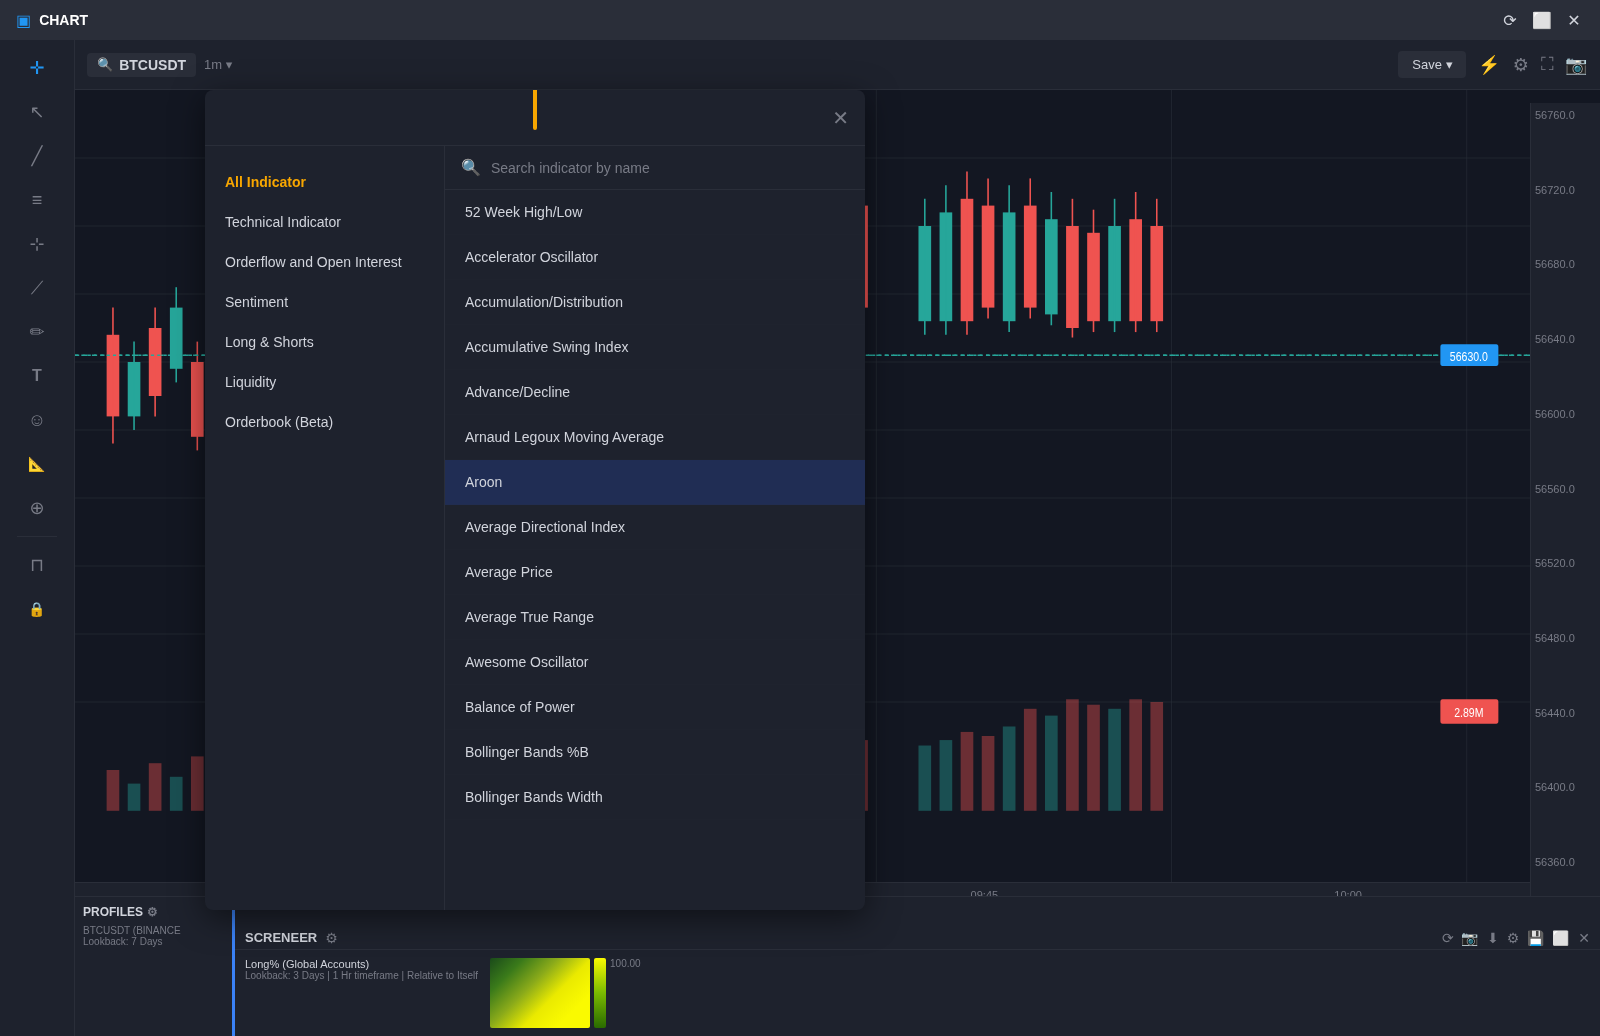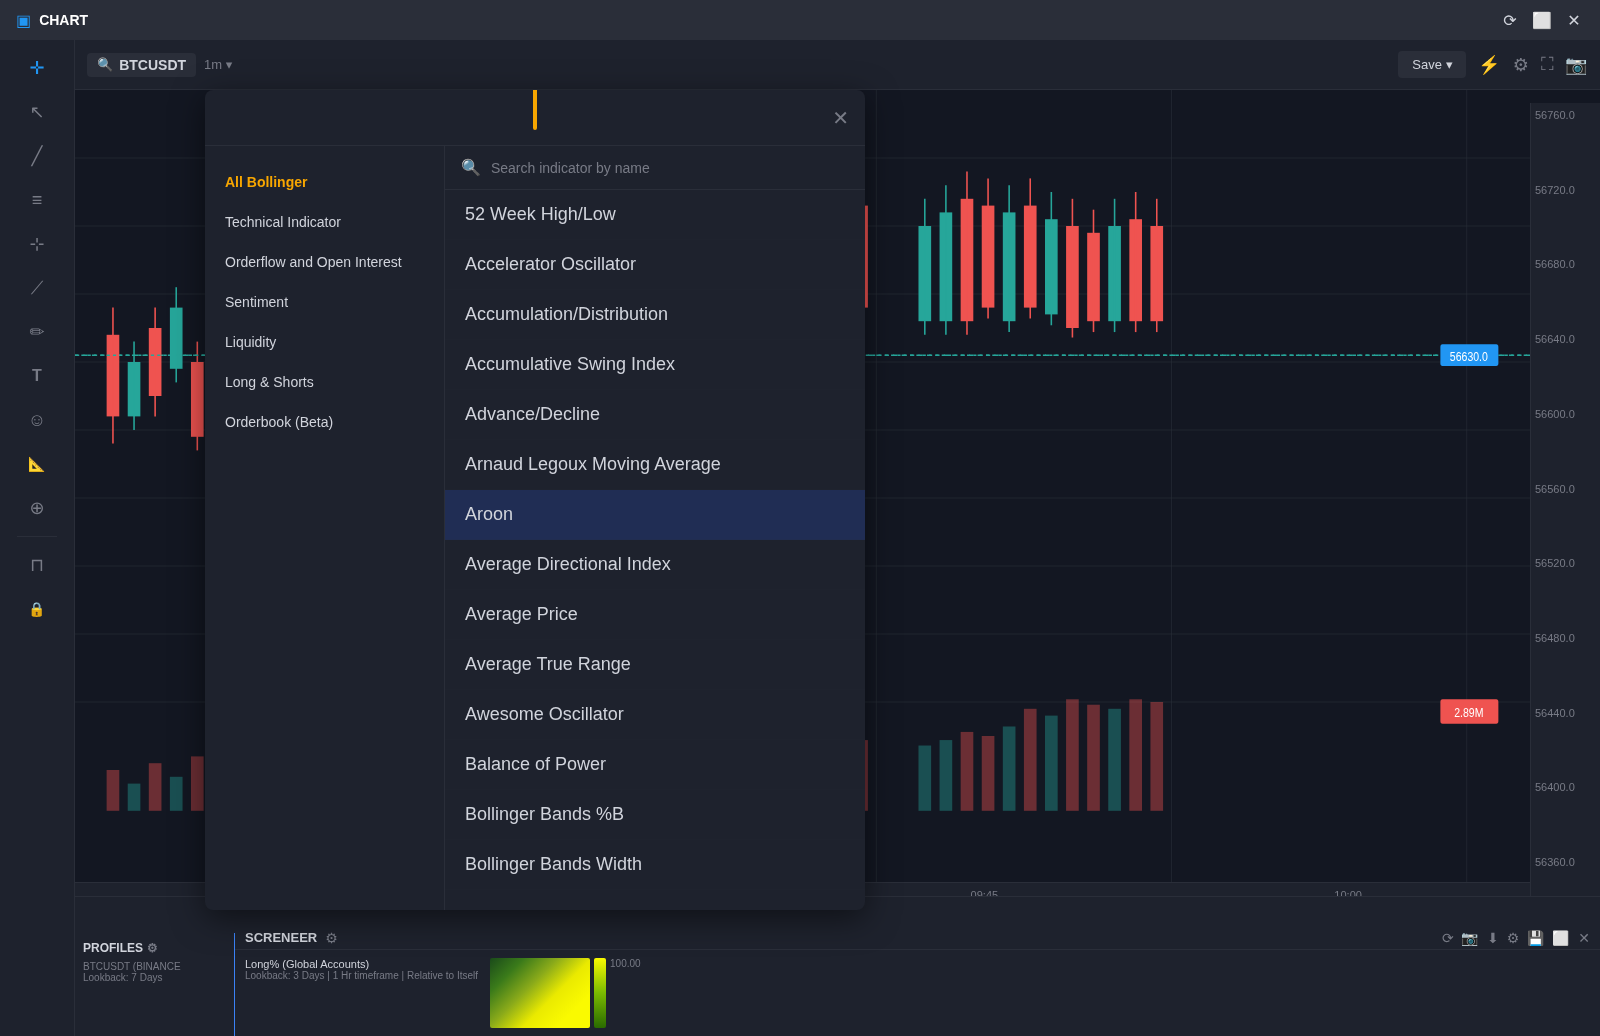--- a/index.html
+++ b/index.html
@@ -257,21 +257,21 @@
       border: none;
       outline: none;
       color: #787b86;
       font-size: 14px;
     }
     .search-bar input::placeholder { color: #787b86; }
 
     .indicator-item {
       padding: 14px 20px;
       cursor: pointer;
-      font-size: 18px;
+      font-size: 14px;
       color: #d1d4dc;
       border-bottom: 1px solid #2a2e3920;
     }
     .indicator-item.selected { background: #2962ff30; }
 
     
     .chart-canvas {
       width: 100%;
       height: 100%;
     }
@@ -545,21 +545,21 @@
         <span>10:00:45 (UTC)</span>
         <span style="cursor:pointer;">%</span>
         <span style="cursor:pointer;">log</span>
         <span style="cursor:pointer;color:#2196f3;">auto</span>
       </div>
 
     </div>
 
     <div style="position:absolute;bottom:0;left:0;right:0;height:140px;display:flex;background:#1e222d;border-top:1px solid #2a2e39;">
 
-      <div style="width:160px;border-right:1px solid #3b82f6;padding:8px;margin-top:36px;">
+      <div style="width:160px;border-right:3px solid #3b82f6;padding:8px;">
         <div style="font-size:12px;font-weight:700;color:#d1d4dc;margin-bottom:6px;display:flex;align-items:center;gap:4px;">
           <span>PROFILES</span>
           <span style="cursor:pointer;color:#787b86;font-size:12px;">⚙</span>
         </div>
         <div style="font-size:10px;color:#787b86;">
           <div>BTCUSDT (BINANCE</div>
           <div>Lookback: 7 Days</div>
         </div>
       </div>
 
@@ -595,26 +595,26 @@
       <div class="indicator-modal">
 
         <div class="modal-header">
           <div class="modal-top-bar"></div>
           <span class="modal-close" style="margin-left:auto;font-size:20px;">✕</span>
         </div>
 
         <div class="modal-body">
 
           <div class="modal-nav">
-            <div class="nav-item active">All Bollinger</div>
+            <div class="nav-item active">All Indicator</div>
             <div class="nav-item">Technical Indicator</div>
             <div class="nav-item">Orderflow and Open Interest</div>
             <div class="nav-item">Sentiment</div>
+            <div class="nav-item">Long &amp; Shorts</div>
             <div class="nav-item">Liquidity</div>
-            <div class="nav-item">Long &amp; Shorts</div>
             <div class="nav-item">Orderbook (Beta)</div>
           </div>
 
           <div class="modal-list">
 
             <div class="search-bar">
               <span style="color:#787b86;font-size:16px;">🔍</span>
               <input type="text" placeholder="Search indicator by name" style="">
             </div>
 

